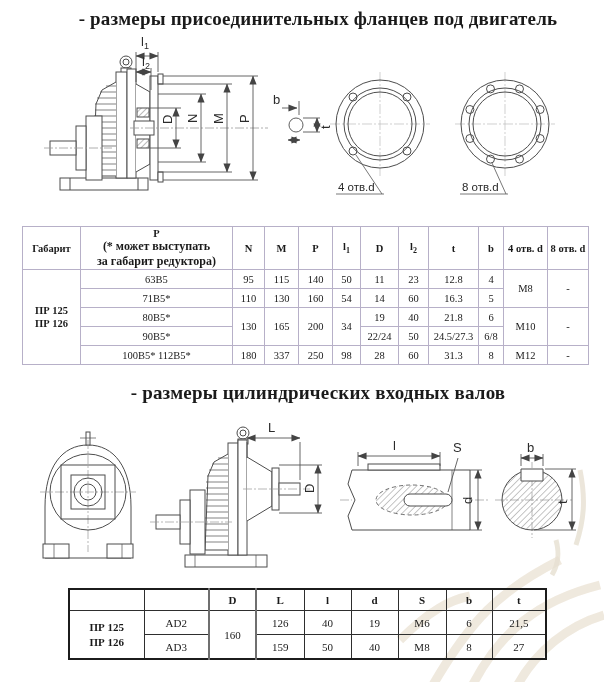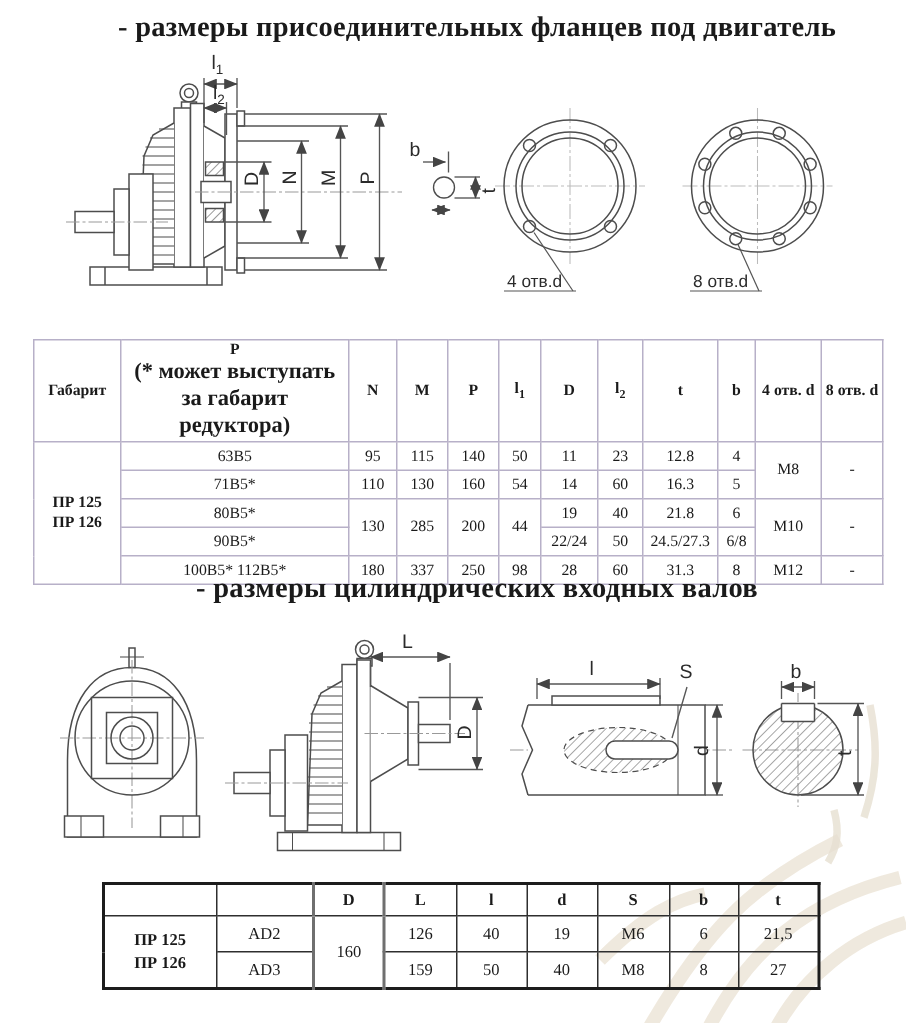--- a/index.html
+++ b/index.html
@@ -26,21 +26,21 @@
     font-size:10.5px;table-layout:fixed;
   }
   #tbl1 th,#tbl1 td{
     border:1px solid #b7b0c8;text-align:center;vertical-align:middle;
     padding:1px 2px;overflow:hidden;
   }
   #tbl1{border:1px solid #9d96b2;}
   #tbl1 th{font-weight:bold;height:40px;}
   #tbl1 td{height:16px;}
   #tbl1 .pre{white-space:pre-line;line-height:1.25;}
-  #tbl1 .note{font-size:15px;font-weight:bold;white-space:pre-line;line-height:1.2;}
+  #tbl1 .note{font-size:12px;font-weight:bold;white-space:pre-line;line-height:1.2;}
   #tbl1 .bold{font-weight:bold;}
   sub{font-size:8px;}
 
   
   #tbl2{
     position:absolute;left:68px;top:588px;width:477px;border-collapse:collapse;
     font-size:11px;table-layout:fixed;background:transparent;
   }
   #tbl2 th,#tbl2 td{
     border:1px solid #2e2e2e;text-align:center;vertical-align:middle;padding:1px 2px;
@@ -272,23 +272,23 @@
       <td>160</td>
       <td>54</td>
       <td>14</td>
       <td>60</td>
       <td>16.3</td>
       <td>5</td>
     </tr>
     <tr>
       <td>80В5*</td>
       <td rowspan="2">130</td>
-      <td rowspan="2">285</td>
+      <td rowspan="2">165</td>
       <td rowspan="2">200</td>
-      <td rowspan="2">44</td>
+      <td rowspan="2">34</td>
       <td>19</td>
       <td>40</td>
       <td>21.8</td>
       <td>6</td>
       <td rowspan="2">М10</td>
       <td rowspan="2">-</td>
     </tr>
     <tr>
       <td>90В5*</td>
       <td>22/24</td>

